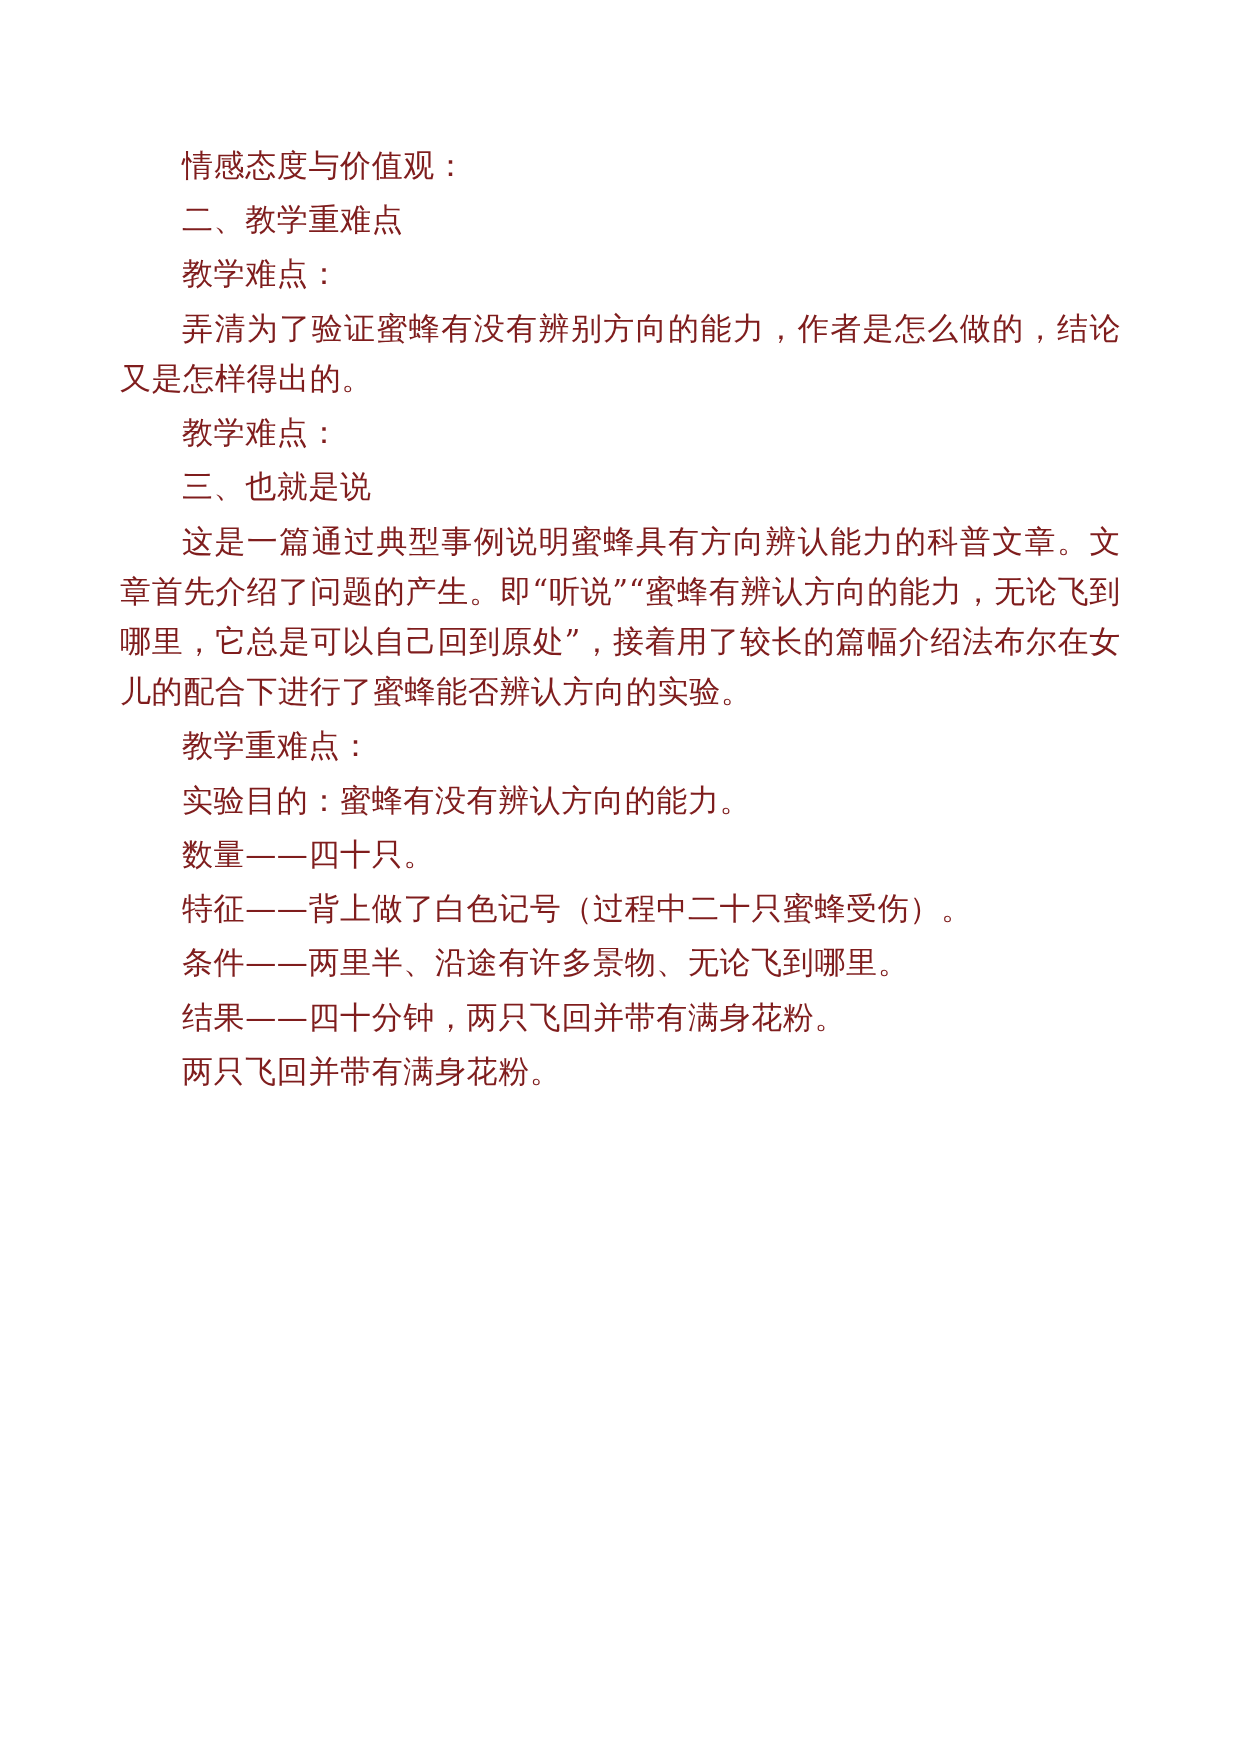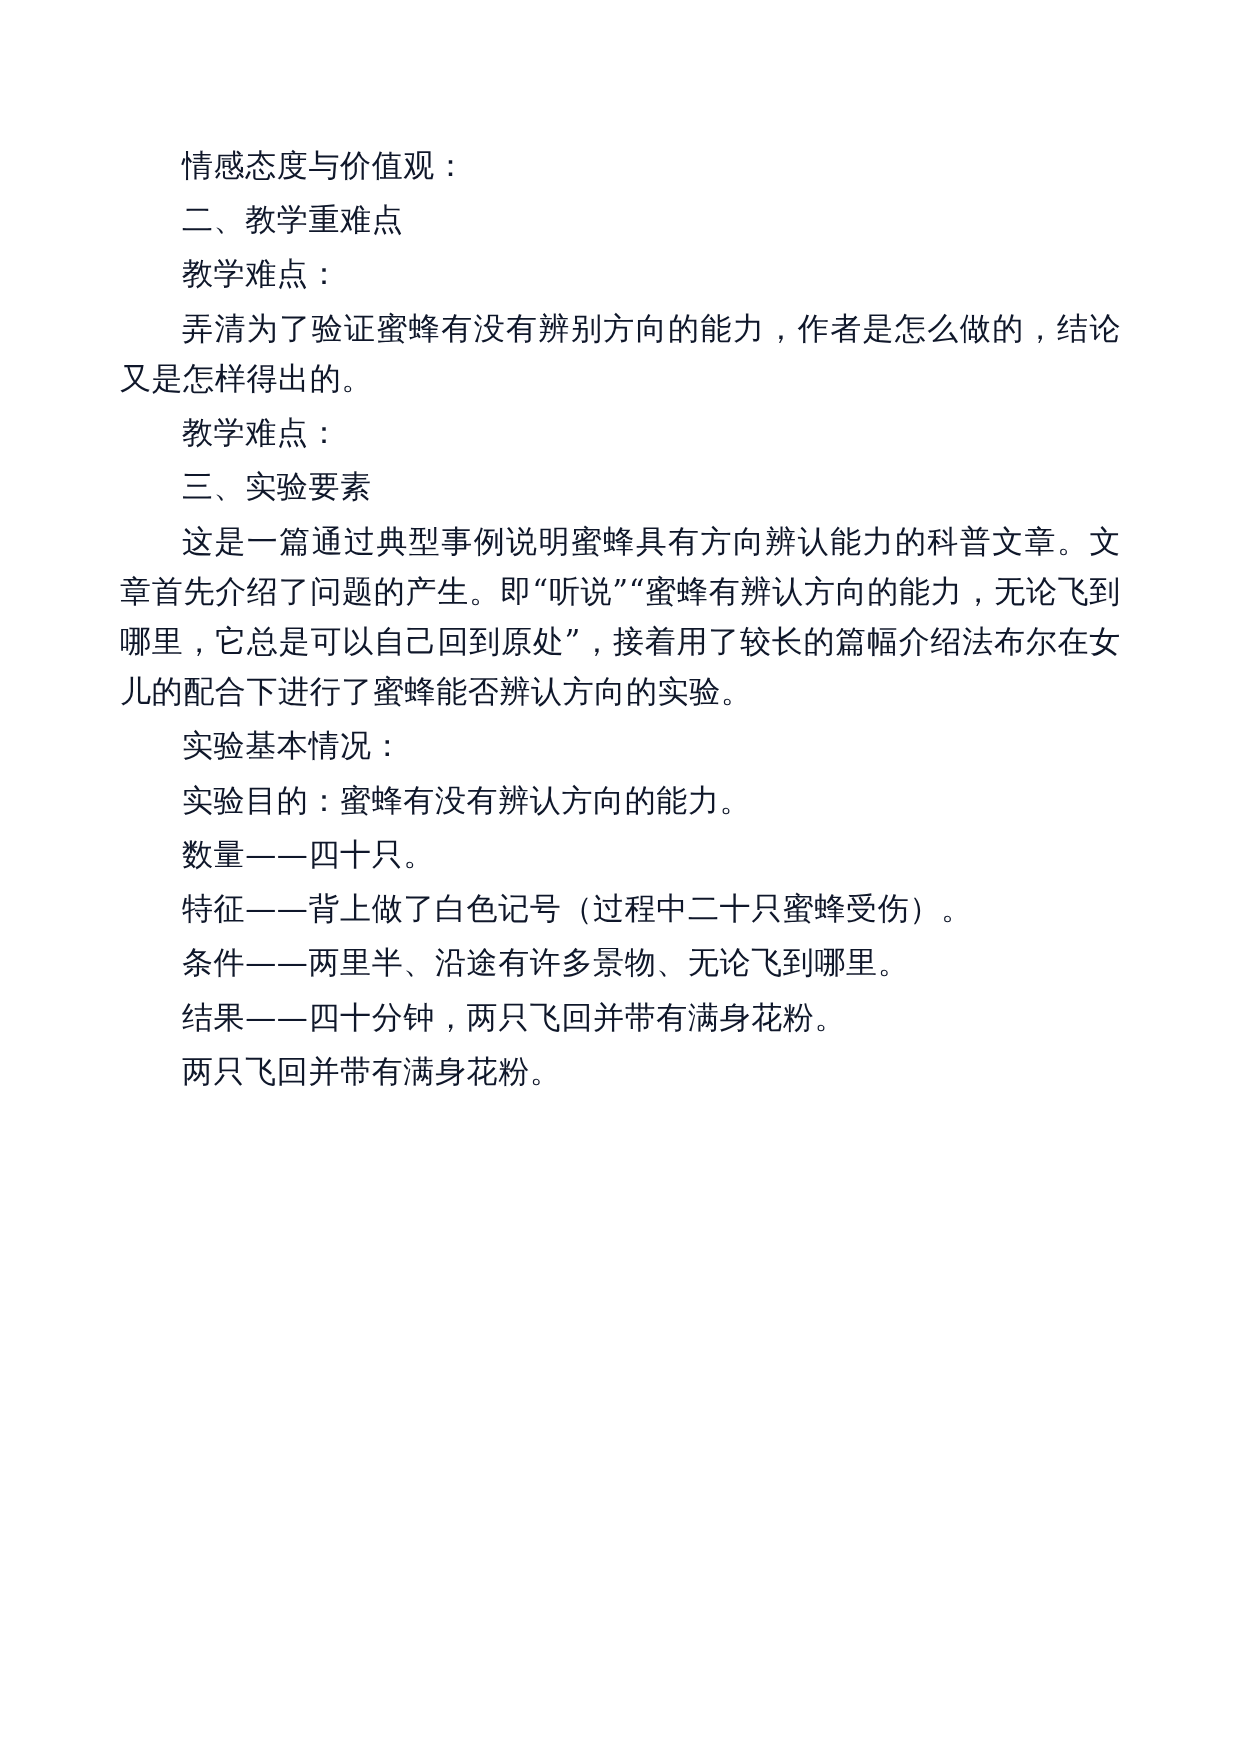--- a/index.html
+++ b/index.html
@@ -16,40 +16,40 @@
     padding: 140px 120px 80px 120px;
     font-family: "DejaVu Serif", "Liberation Serif", serif;
   }
   .doc-body {
     width: 100%;
   }
   p.para {
     margin: 0 0 4px 0;
     font-size: 31px;
     line-height: 1.62;
-    color: #0f172a;
+    color: #7f1d1d;
     text-indent: 2em;
     letter-spacing: 0.02em;
     text-align: justify;
     word-break: break-all;
   }
 </style>
 </head>
 <body>
 
 <div class="page">
   <div class="doc-body">
     <p class="para">情感态度与价值观：</p>
     <p class="para">二、教学重难点</p>
     <p class="para">教学难点：</p>
     <p class="para">弄清为了验证蜜蜂有没有辨别方向的能力，作者是怎么做的，结论又是怎样得出的。</p>
     <p class="para">教学难点：</p>
-    <p class="para">三、实验要素</p>
+    <p class="para">三、也就是说</p>
     <p class="para">这是一篇通过典型事例说明蜜蜂具有方向辨认能力的科普文章。文章首先介绍了问题的产生。即“听说”“蜜蜂有辨认方向的能力，无论飞到哪里，它总是可以自己回到原处”，接着用了较长的篇幅介绍法布尔在女儿的配合下进行了蜜蜂能否辨认方向的实验。</p>
-    <p class="para">实验基本情况：</p>
+    <p class="para">教学重难点：</p>
     <p class="para">实验目的：蜜蜂有没有辨认方向的能力。</p>
     <p class="para">数量——四十只。</p>
     <p class="para">特征——背上做了白色记号（过程中二十只蜜蜂受伤）。</p>
     <p class="para">条件——两里半、沿途有许多景物、无论飞到哪里。</p>
     <p class="para">结果——四十分钟，两只飞回并带有满身花粉。</p>
     <p class="para">两只飞回并带有满身花粉。</p>
   </div>
 </div>
 
 </body></html>

